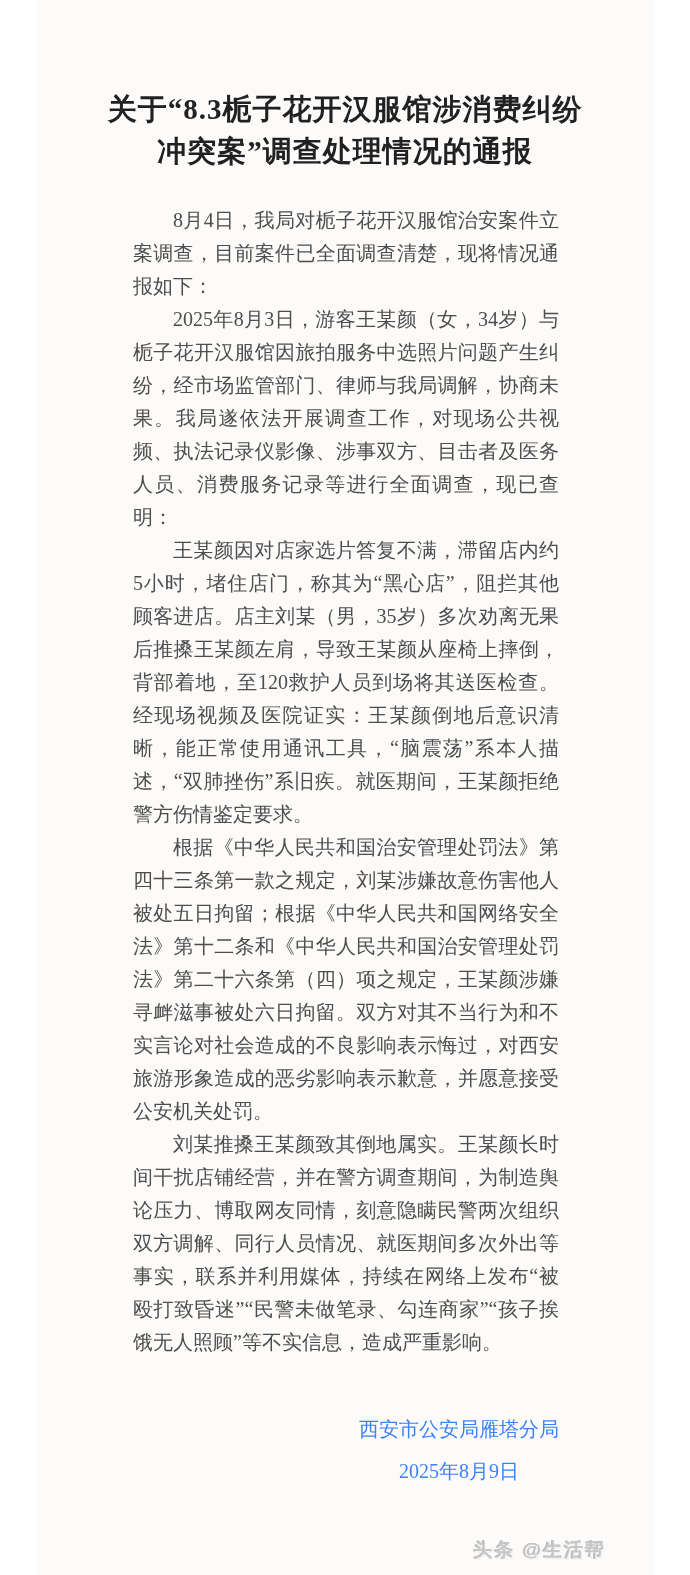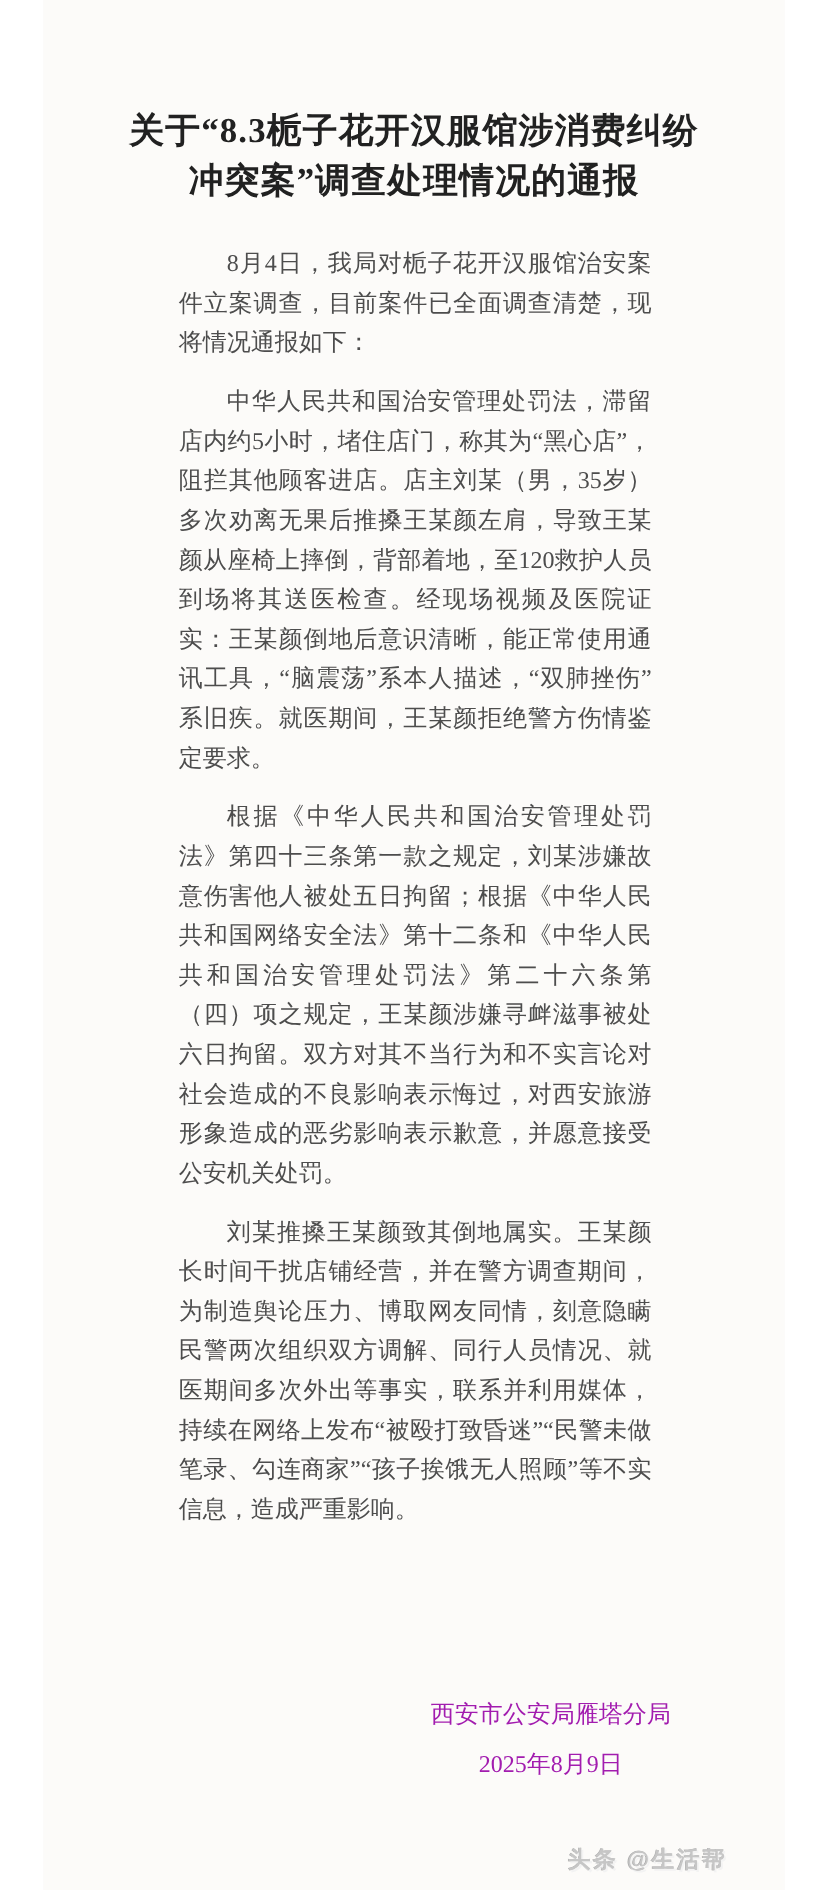--- a/index.html
+++ b/index.html
@@ -26,29 +26,29 @@
     letter-spacing: 1px;
   }
   .doc-body {
     margin: 32px 95px 0 97px;
     font-size: 20px;
     line-height: 33px;
     color: #4d4d4d;
     text-align: justify;
   }
   .doc-body p {
-    margin: 16px;
+    margin: 0;
     text-indent: 2em;
   }
   .doc-signature {
     position: absolute;
     right: 95px;
     top: 1408px;
     text-align: center;
-    color: #a21caf;
+    color: #3b82f6;
     font-size: 20px;
     line-height: 42px;
   }
   .watermark {
     position: absolute;
     right: 48px;
     bottom: 12px;
     font-family: "Liberation Sans", "DejaVu Sans", sans-serif;
     font-size: 19px;
     font-weight: bold;
@@ -60,21 +60,22 @@
 </style>
 </head>
 <body>
 
 <div class="page">
 
   <h1 class="doc-title">关于“8.3栀子花开汉服馆涉消费纠纷冲突案”调查处理情况的通报</h1>
 
   <div class="doc-body">
     <p>8月4日，我局对栀子花开汉服馆治安案件立案调查，目前案件已全面调查清楚，现将情况通报如下：</p>
-    <p>中华人民共和国治安管理处罚法，滞留店内约5小时，堵住店门，称其为“黑心店”，阻拦其他顾客进店。店主刘某（男，35岁）多次劝离无果后推搡王某颜左肩，导致王某颜从座椅上摔倒，背部着地，至120救护人员到场将其送医检查。经现场视频及医院证实：王某颜倒地后意识清晰，能正常使用通讯工具，“脑震荡”系本人描述，“双肺挫伤”系旧疾。就医期间，王某颜拒绝警方伤情鉴定要求。</p>
+    <p>2025年8月3日，游客王某颜（女，34岁）与栀子花开汉服馆因旅拍服务中选照片问题产生纠纷，经市场监管部门、律师与我局调解，协商未果。我局遂依法开展调查工作，对现场公共视频、执法记录仪影像、涉事双方、目击者及医务人员、消费服务记录等进行全面调查，现已查明：</p>
+    <p>王某颜因对店家选片答复不满，滞留店内约5小时，堵住店门，称其为“黑心店”，阻拦其他顾客进店。店主刘某（男，35岁）多次劝离无果后推搡王某颜左肩，导致王某颜从座椅上摔倒，背部着地，至120救护人员到场将其送医检查。经现场视频及医院证实：王某颜倒地后意识清晰，能正常使用通讯工具，“脑震荡”系本人描述，“双肺挫伤”系旧疾。就医期间，王某颜拒绝警方伤情鉴定要求。</p>
     <p>根据《中华人民共和国治安管理处罚法》第四十三条第一款之规定，刘某涉嫌故意伤害他人被处五日拘留；根据《中华人民共和国网络安全法》第十二条和《中华人民共和国治安管理处罚法》第二十六条第（四）项之规定，王某颜涉嫌寻衅滋事被处六日拘留。双方对其不当行为和不实言论对社会造成的不良影响表示悔过，对西安旅游形象造成的恶劣影响表示歉意，并愿意接受公安机关处罚。</p>
     <p>刘某推搡王某颜致其倒地属实。王某颜长时间干扰店铺经营，并在警方调查期间，为制造舆论压力、博取网友同情，刻意隐瞒民警两次组织双方调解、同行人员情况、就医期间多次外出等事实，联系并利用媒体，持续在网络上发布“被殴打致昏迷”“民警未做笔录、勾连商家”“孩子挨饿无人照顾”等不实信息，造成严重影响。</p>
   </div>
 
   <div class="doc-signature">
     <div>西安市公安局雁塔分局</div>
     <div>2025年8月9日</div>
   </div>
 
   <div class="watermark">头条 @生活帮</div>

